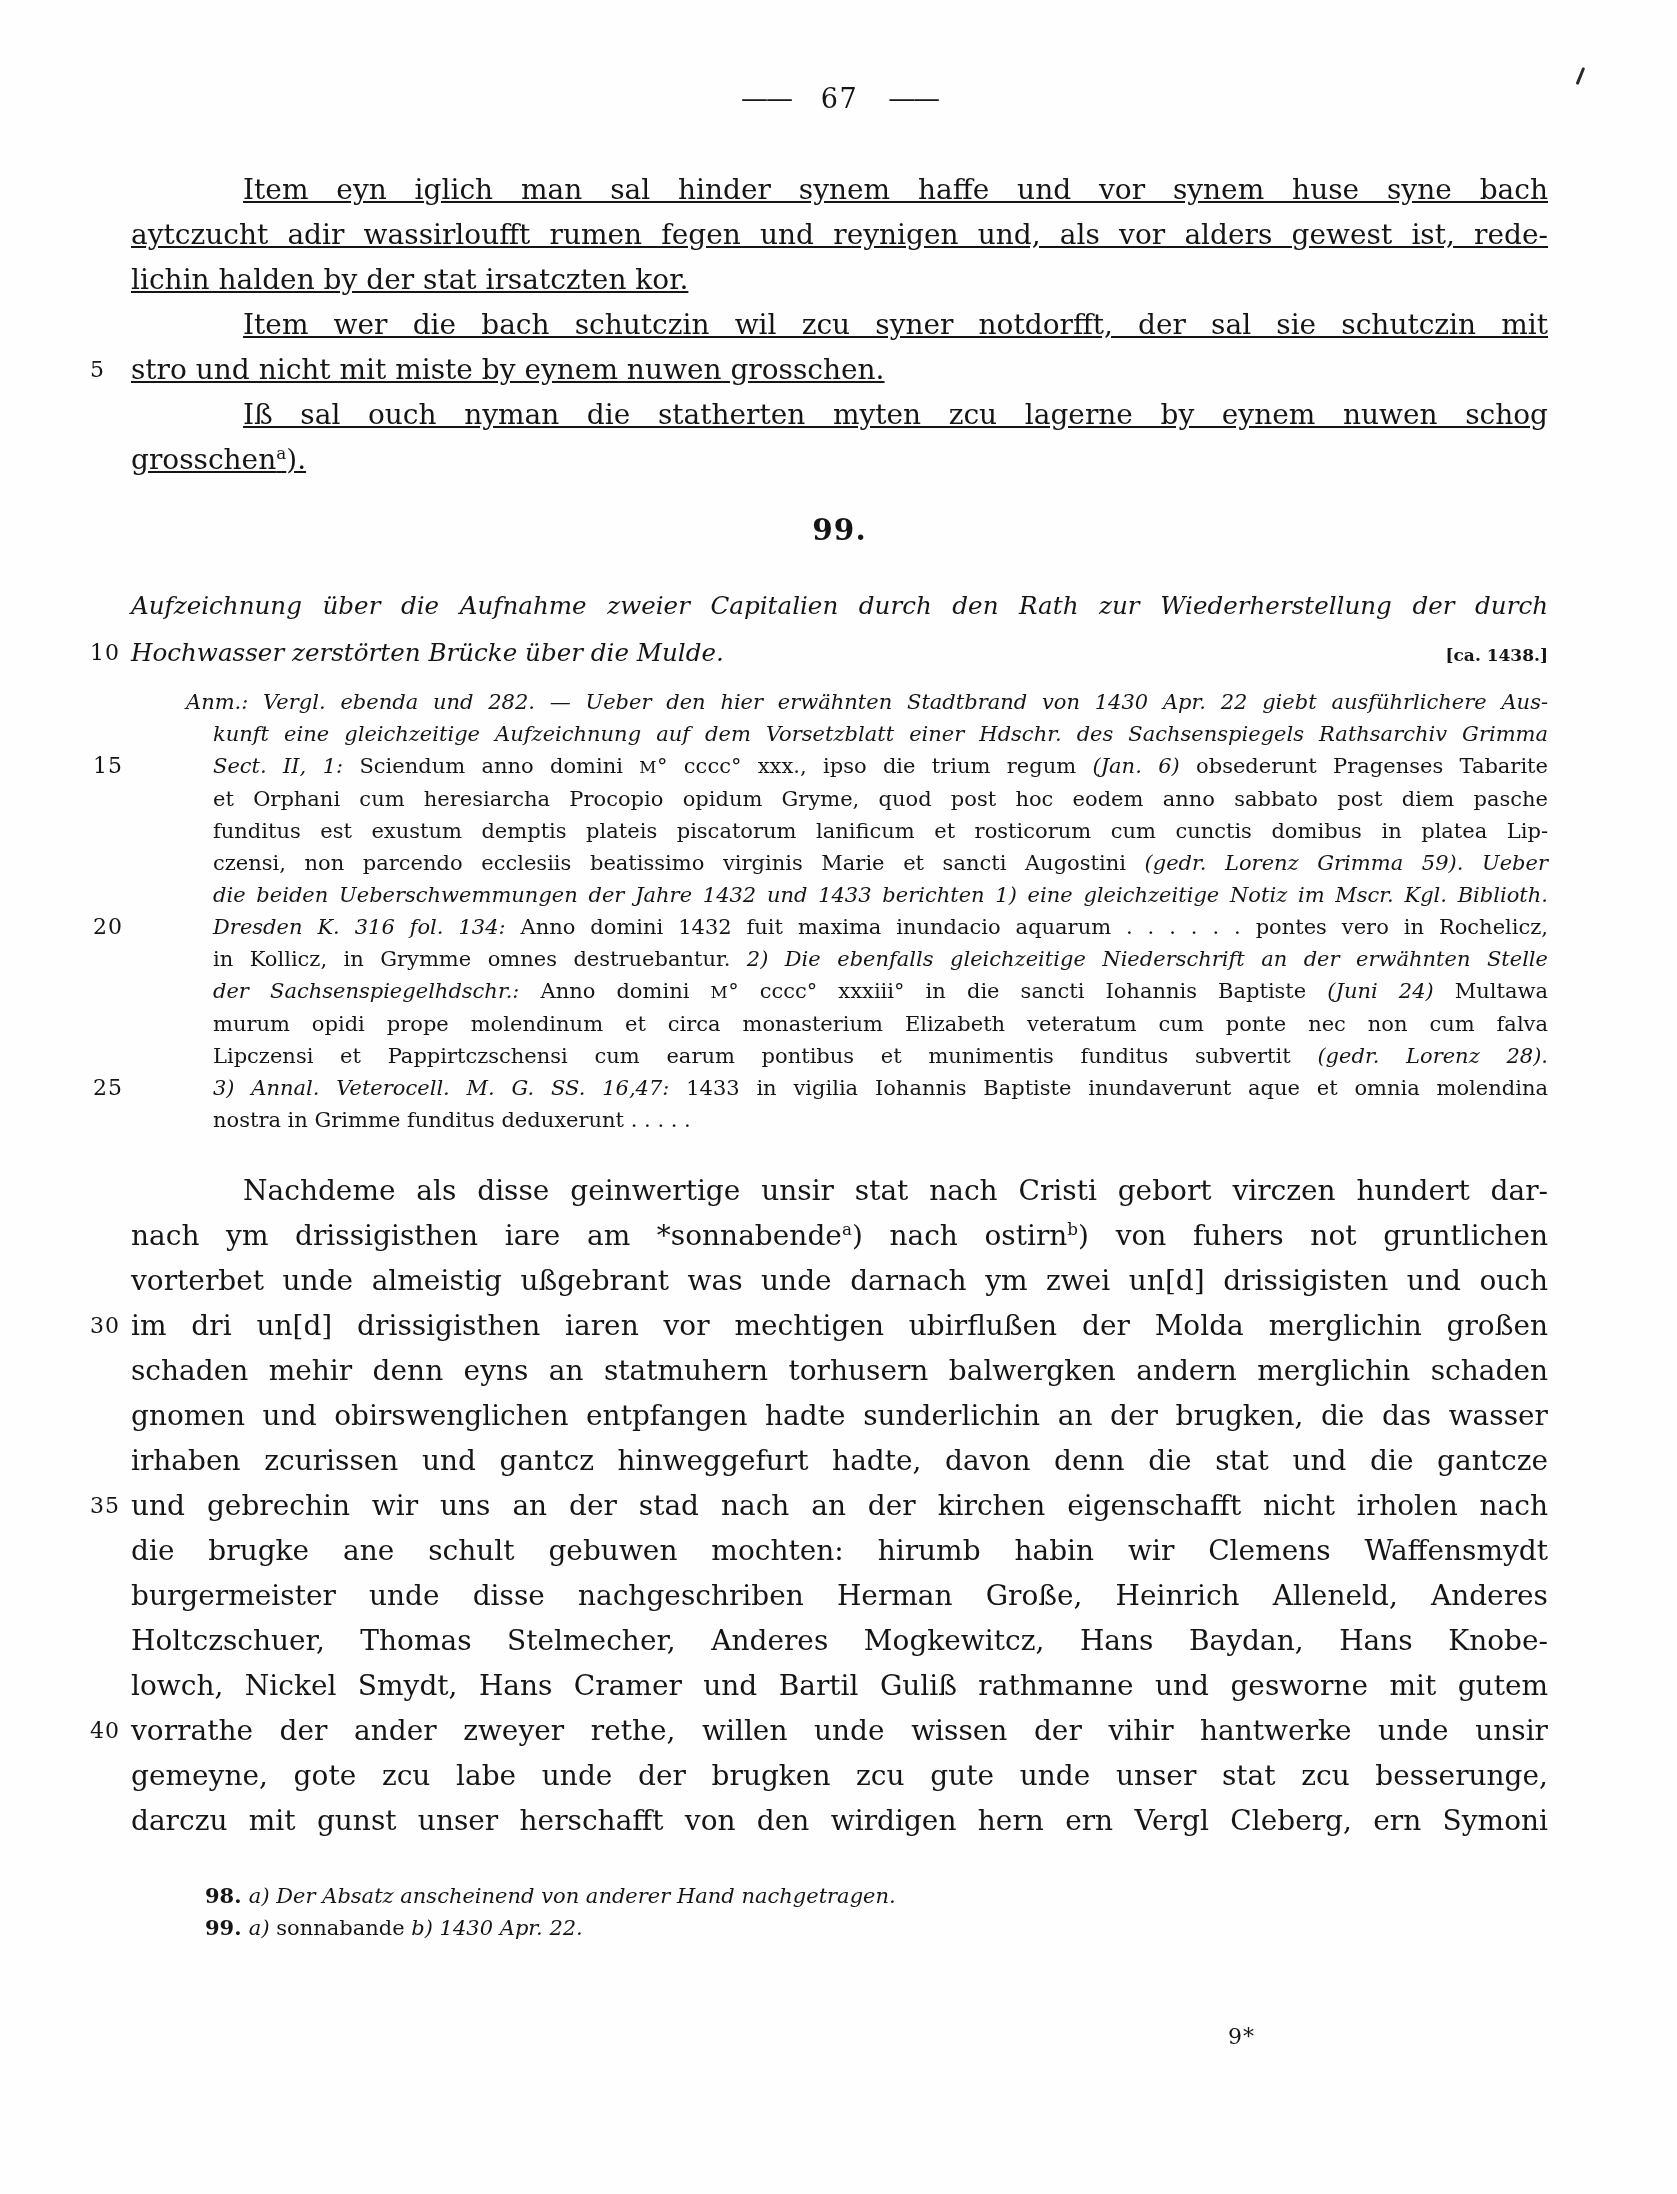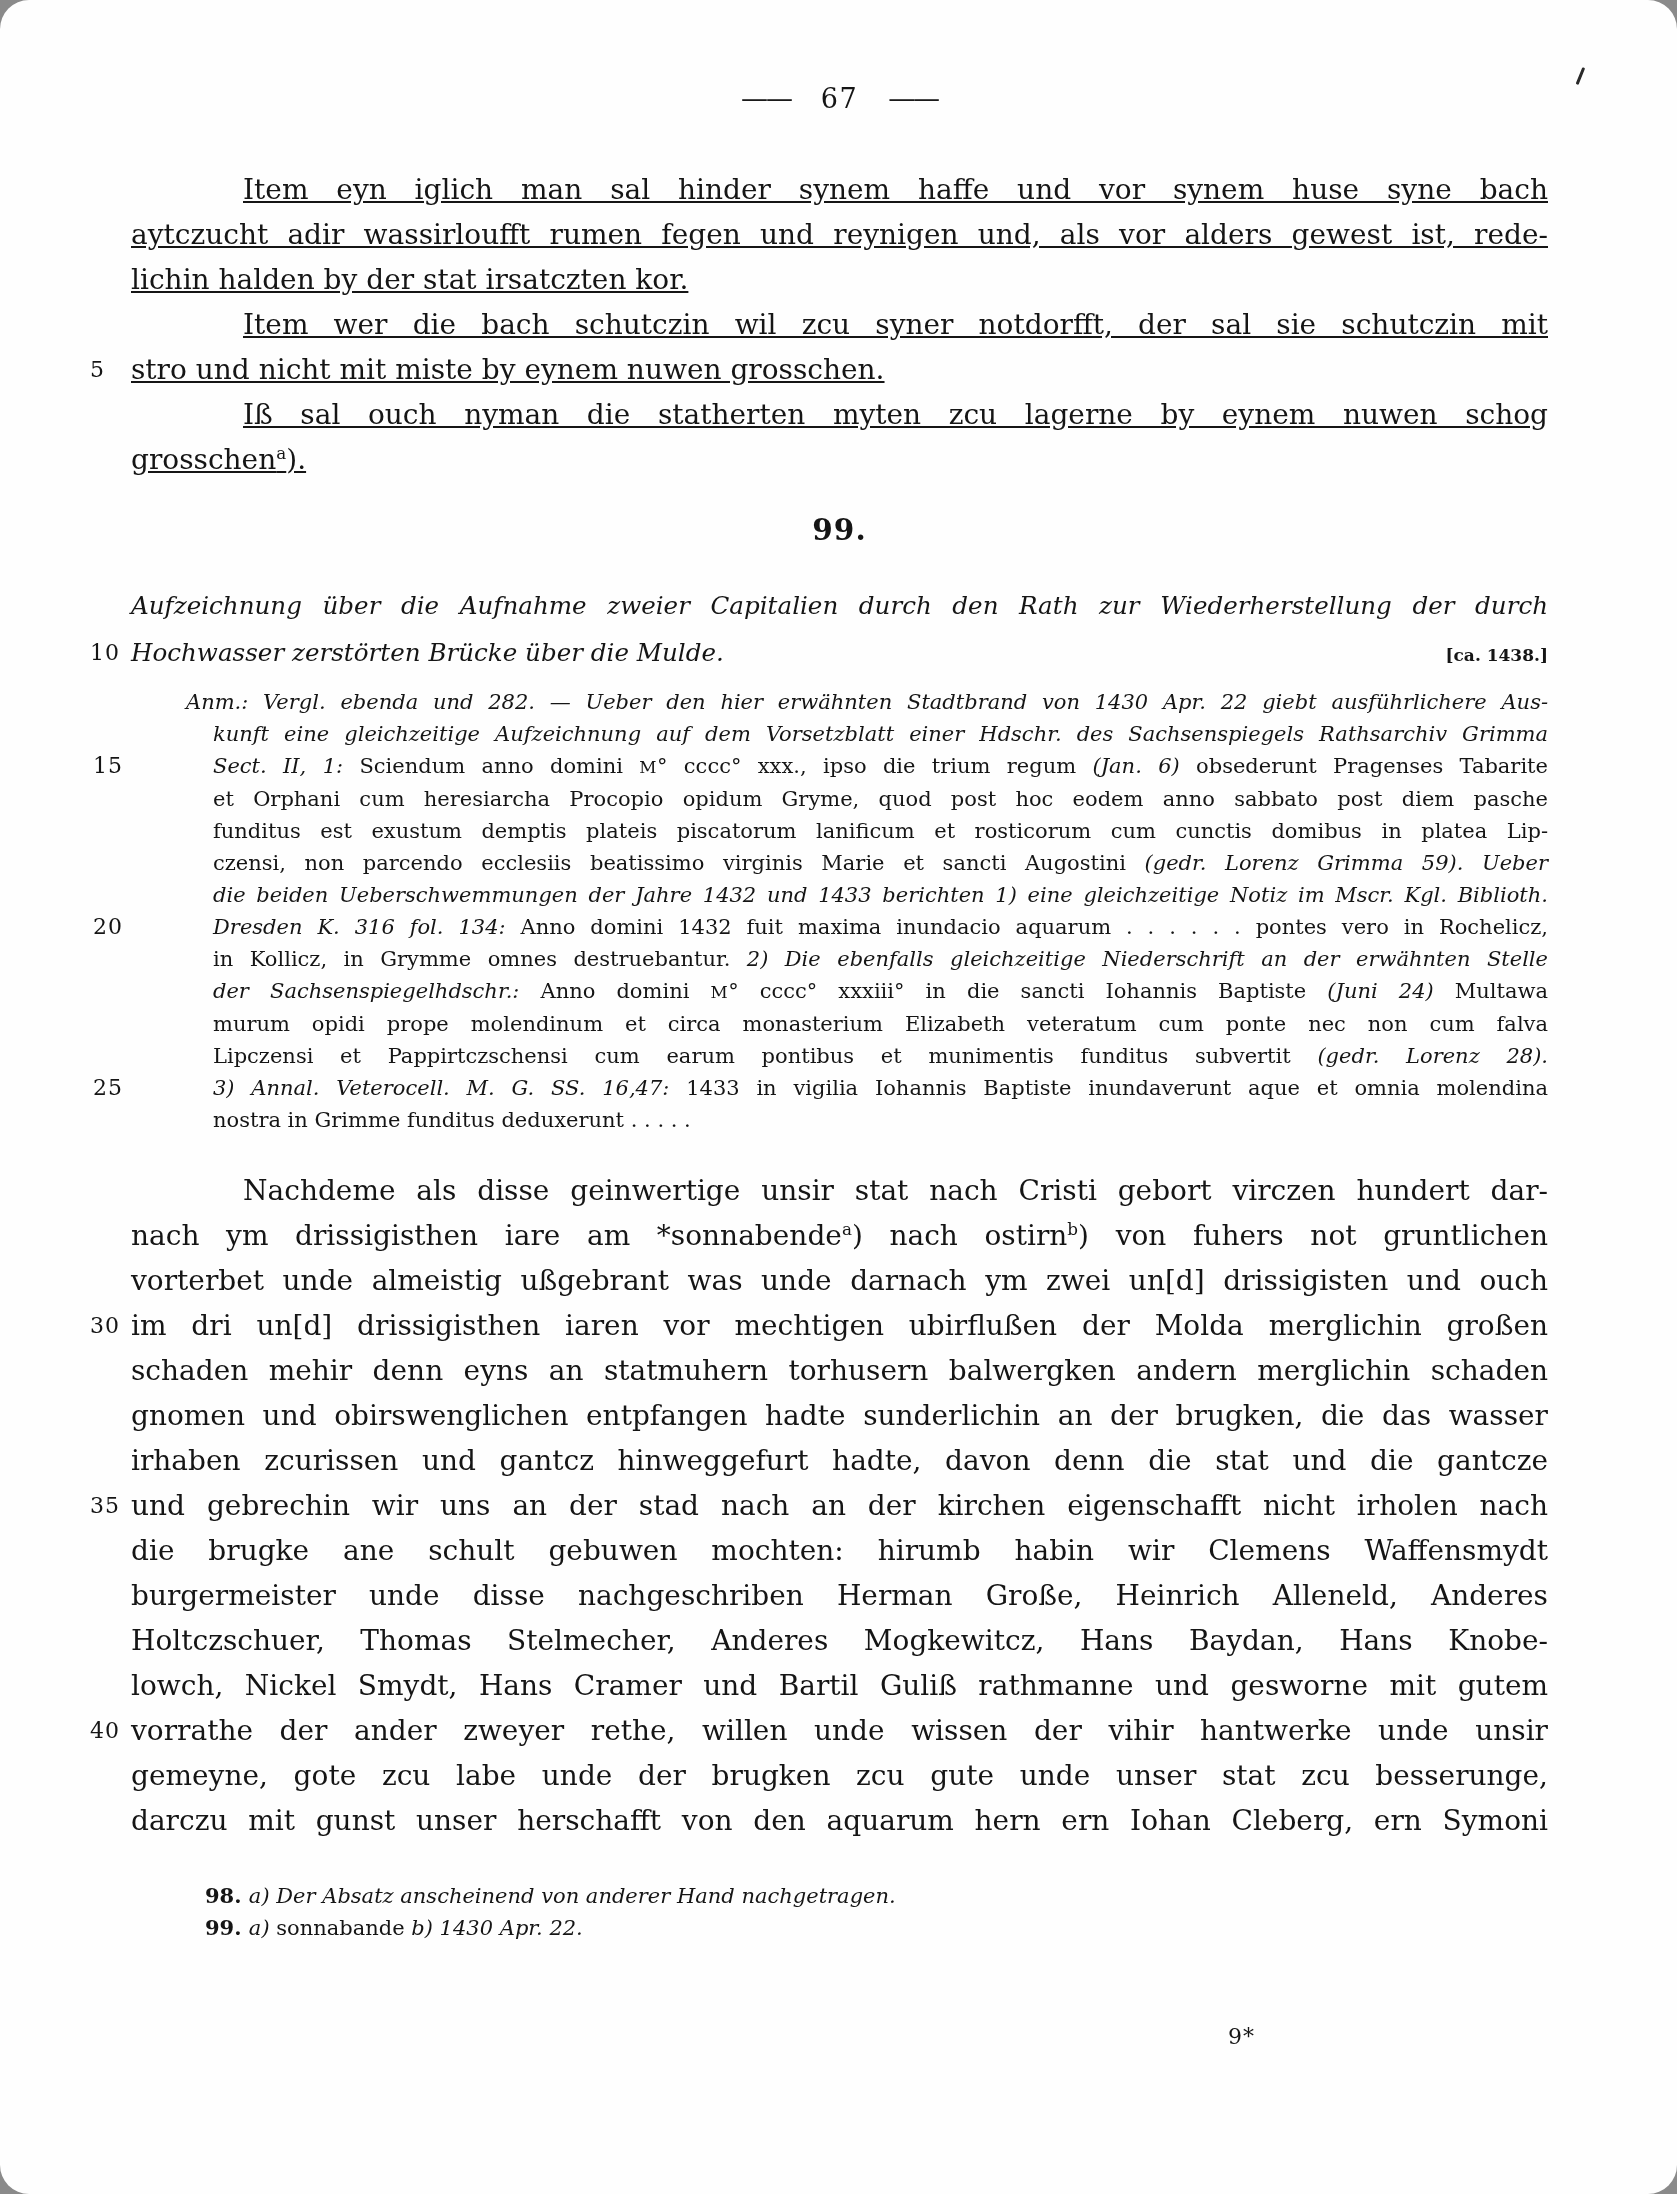--- a/index.html
+++ b/index.html
@@ -5,21 +5,20 @@
 <style>
   html, body { margin:0; padding:0; background:#8a8a8a; }
   .page {
     position:relative;
     width:1677px; height:2194px;
     margin:0 auto;
     background:#fefefe;
     color:#151515;
     font-family:"DejaVu Serif","Liberation Serif",serif;
     overflow:hidden;
-    border-radius:29px;
   }
   .text-col {
     position:relative;
     margin-left:131px;
     width:1417px;
     padding-top:82px;
   }
   
   .page-header {
     text-align:center;
@@ -180,21 +179,21 @@
           <div class="line "><span class="">schaden mehir denn eyns an statmuhern torhusern balwergken andern merglichin schaden</span></div>
           <div class="line "><span class="">gnomen und obirswenglichen entpfangen hadte sunderlichin an der brugken, die das wasser</span></div>
           <div class="line "><span class="">irhaben zcurissen und gantcz hinweggefurt hadte, davon denn die stat und die gantcze</span></div>
           <div class="line "><span class="linenum">35</span><span class="">und gebrechin wir uns an der stad nach an der kirchen eigenschafft nicht irholen nach</span></div>
           <div class="line "><span class="">die brugke ane schult gebuwen mochten: hirumb habin wir Clemens Waffensmydt</span></div>
           <div class="line "><span class="">burgermeister unde disse nachgeschriben Herman Große, Heinrich Alleneld, Anderes</span></div>
           <div class="line "><span class="">Holtczschuer, Thomas Stelmecher, Anderes Mogkewitcz, Hans Baydan, Hans Knobe-</span></div>
           <div class="line "><span class="">lowch, Nickel Smydt, Hans Cramer und Bartil Guliß rathmanne und gesworne mit gutem</span></div>
           <div class="line "><span class="linenum">40</span><span class="">vorrathe der ander zweyer rethe, willen unde wissen der vihir hantwerke unde unsir</span></div>
           <div class="line "><span class="">gemeyne, gote zcu labe unde der brugken zcu gute unde unser stat zcu besserunge,</span></div>
-          <div class="line "><span class="">darczu mit gunst unser herschafft von den aquarum hern ern Iohan Cleberg, ern Symoni</span></div>
+          <div class="line "><span class="">darczu mit gunst unser herschafft von den wirdigen hern ern Vergl Cleberg, ern Symoni</span></div>
         </div>
       </div>
 
     <div class="footnotes small">
         <div class="line end "><span class="bd ">98. </span><span class="it ">a) Der Absatz anscheinend von anderer Hand nachgetragen.</span></div>
         <div class="line end "><span class="bd ">99. </span><span class="it ">a) </span><span class="">sonnabande  </span><span class="it ">b) 1430 Apr. 22.</span></div>
       </div>
 
   </div>
 

